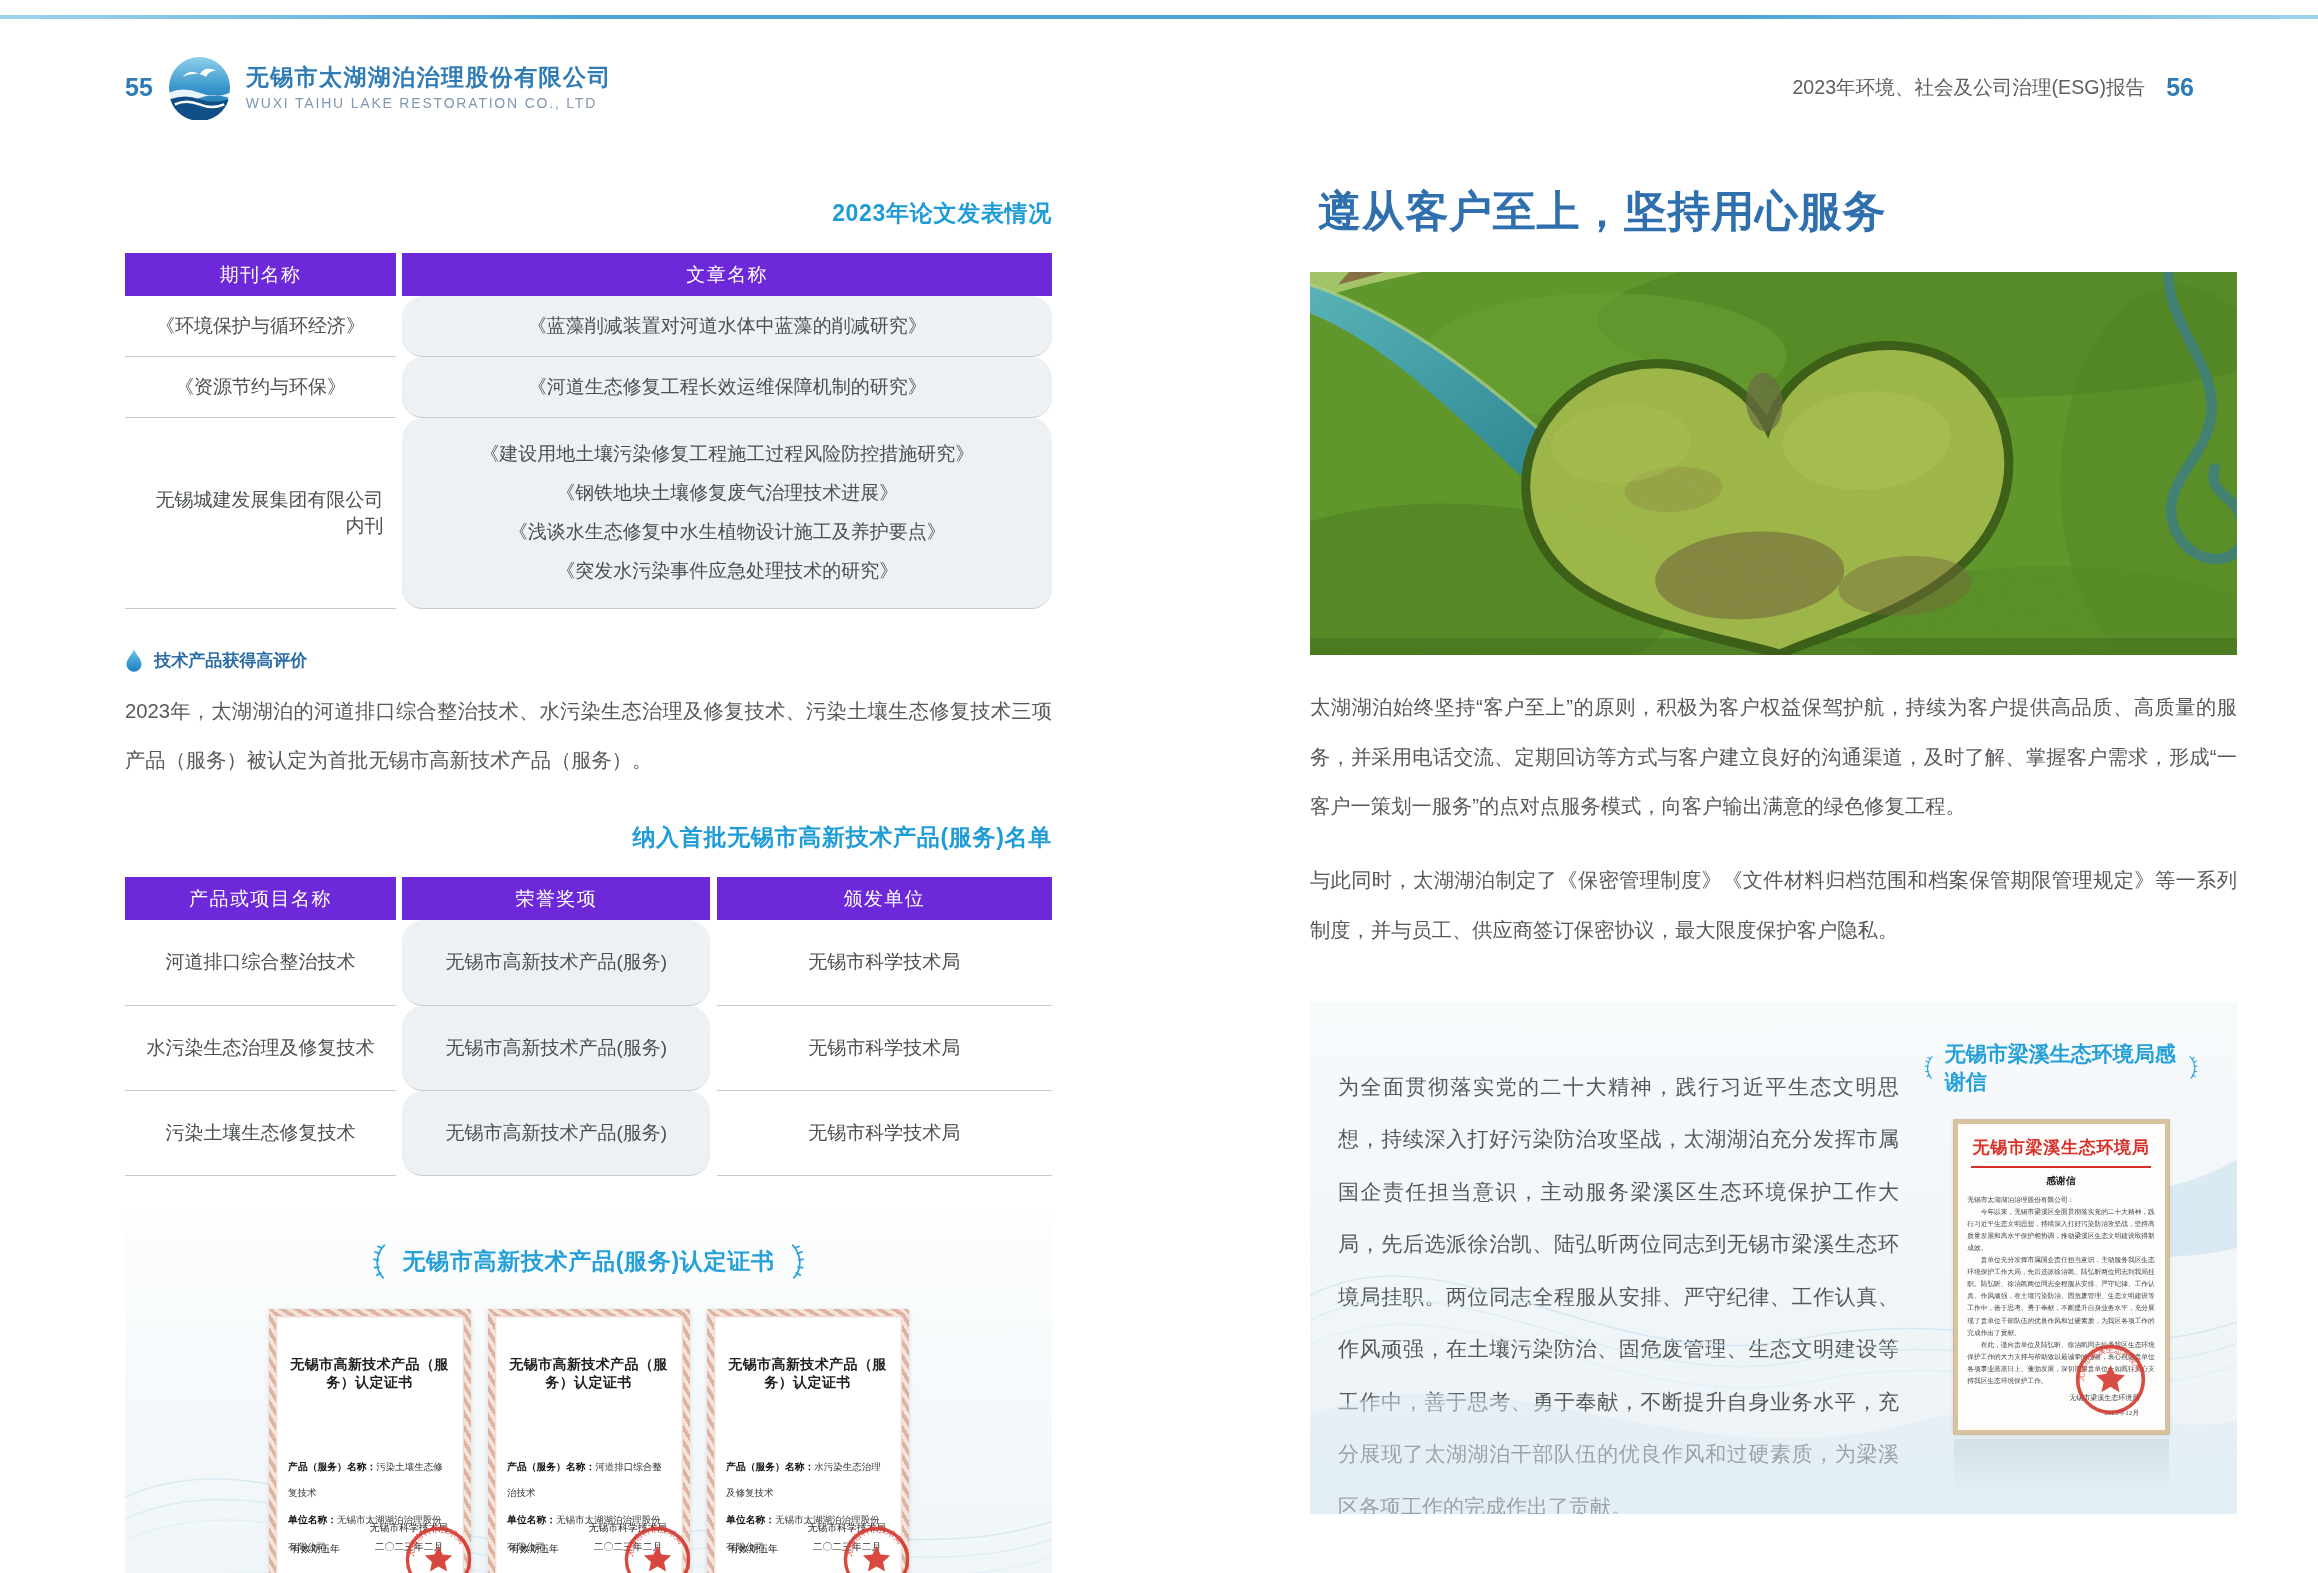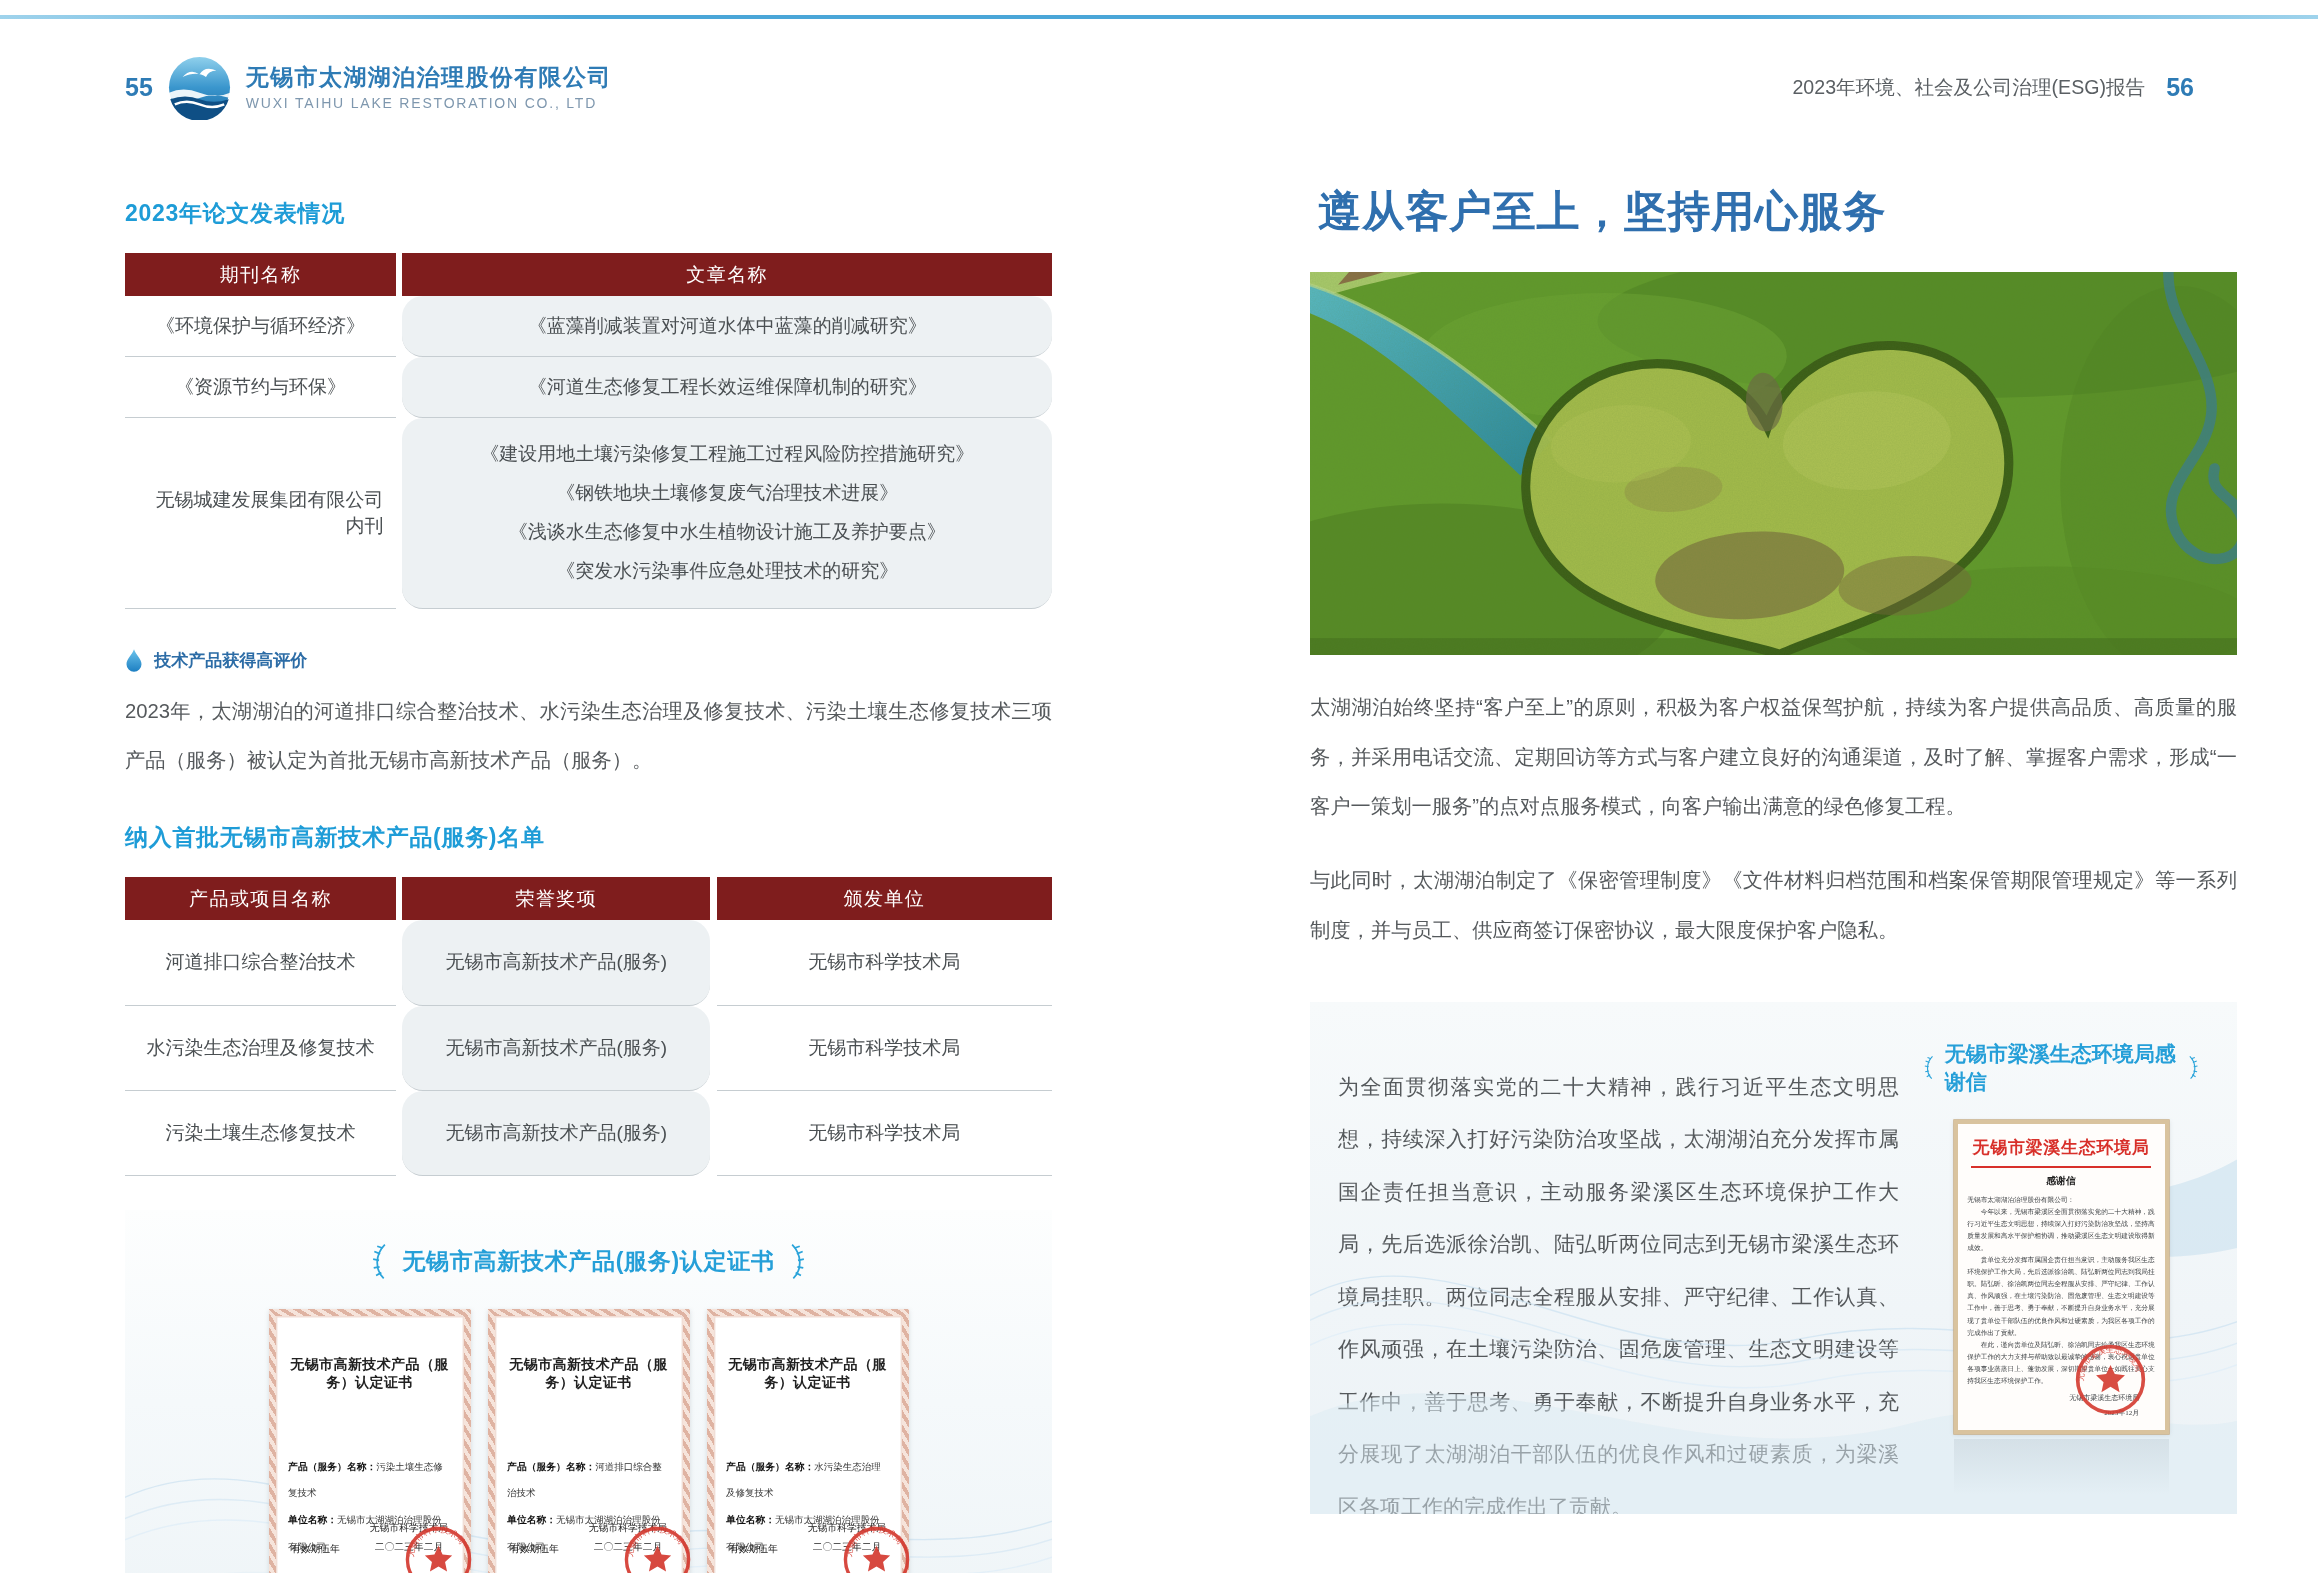--- a/index.html
+++ b/index.html
@@ -15,25 +15,25 @@
   .hdr-left{display:flex;align-items:center;gap:14px;}
   .pagenum{color:#2e7bb5;font-weight:bold;font-size:25px;}
   .logo{width:65px;height:65px;display:block;}
   .company{display:flex;flex-direction:column;line-height:1.25;}
   .company .cn{color:#2e7bb5;font-size:23px;font-weight:bold;letter-spacing:1.4px;}
   .company .en{color:#7e97ae;font-size:14px;letter-spacing:1.8px;margin-top:2.8px;}
   .hdr-right{display:flex;align-items:center;gap:21px;}
   .rpt{color:#5a5f63;font-size:19.6px;}
   
   .leftpage{position:absolute;left:125px;top:198px;width:927px;}
-  .tbl-title{text-align:left;color:#1e9cd7;font-size:23px;font-weight:bold;margin:0 0 24px 0;letter-spacing:0.7px;}
+  .tbl-title{text-align:right;color:#1e9cd7;font-size:23px;font-weight:bold;margin:0 0 24px 0;letter-spacing:0.7px;}
   .tbl{display:grid;column-gap:6.3px;}
   .tbl1{grid-template-columns:271px 1fr;}
   .tbl2{grid-template-columns:271px 308px 1fr;}
-  .th{background:#7f1d1d;color:#fff;font-size:19px;display:flex;align-items:center;justify-content:center;height:43px;letter-spacing:1.4px;}
+  .th{background:#6d28d9;color:#fff;font-size:19px;display:flex;align-items:center;justify-content:center;height:43px;letter-spacing:1.4px;}
   .td{display:flex;flex-direction:column;align-items:center;justify-content:center;text-align:right;
       color:#4a4f52;font-size:19px;border-bottom:1.4px solid #c6cdd1;padding:17px 12.6px;}
   .td.alt{background:#edf1f3;border-radius:21px;}
   .td .line{line-height:2.05;}
   .tbl2 .td{min-height:62px;padding:11.2px 7px;}
   .sec-head{margin-top:39px;display:flex;align-items:center;gap:11.2px;color:#2c6ca6;font-size:17px;font-weight:bold;}
   .drop{width:18px;height:25px;}
   .body-para{color:#55595c;font-size:20.3px;line-height:2.45;text-align:justify;margin:14px 0 0 0;}
   .t2{margin-top:36px;}
   

